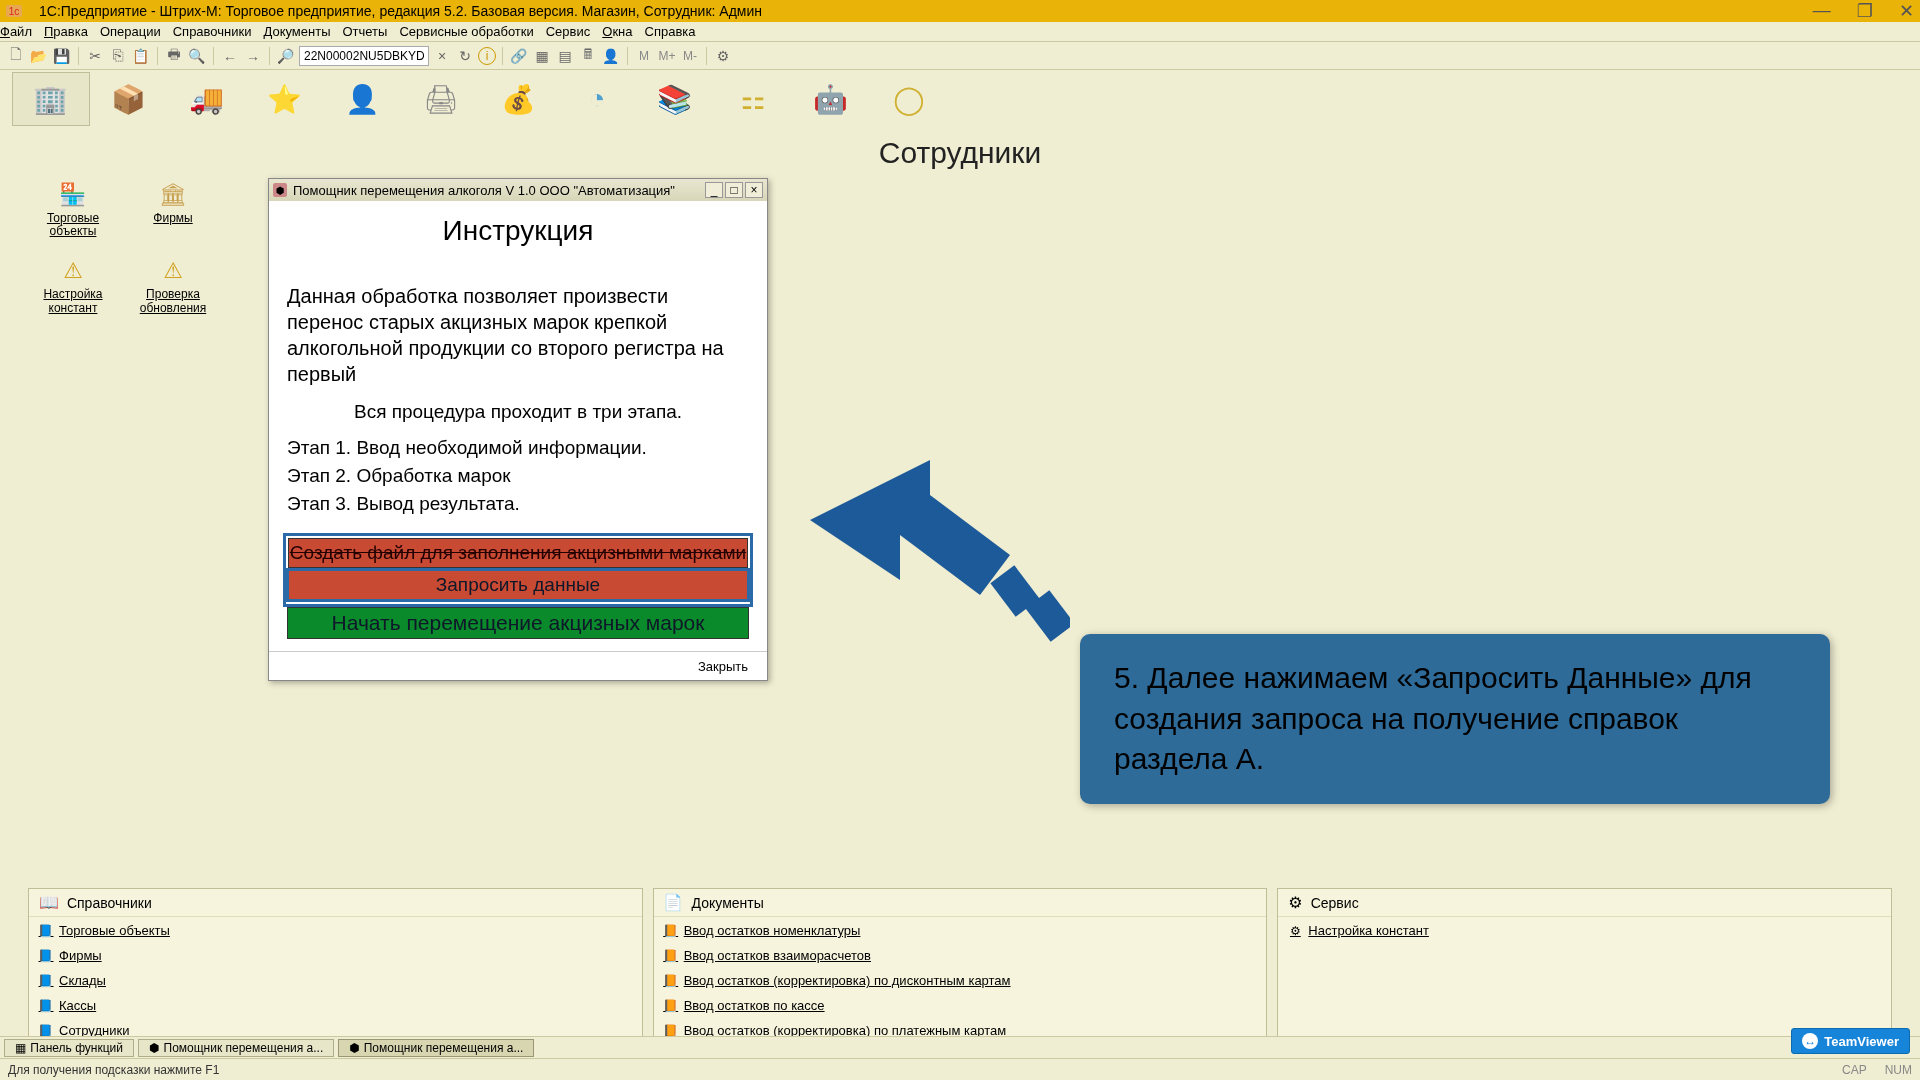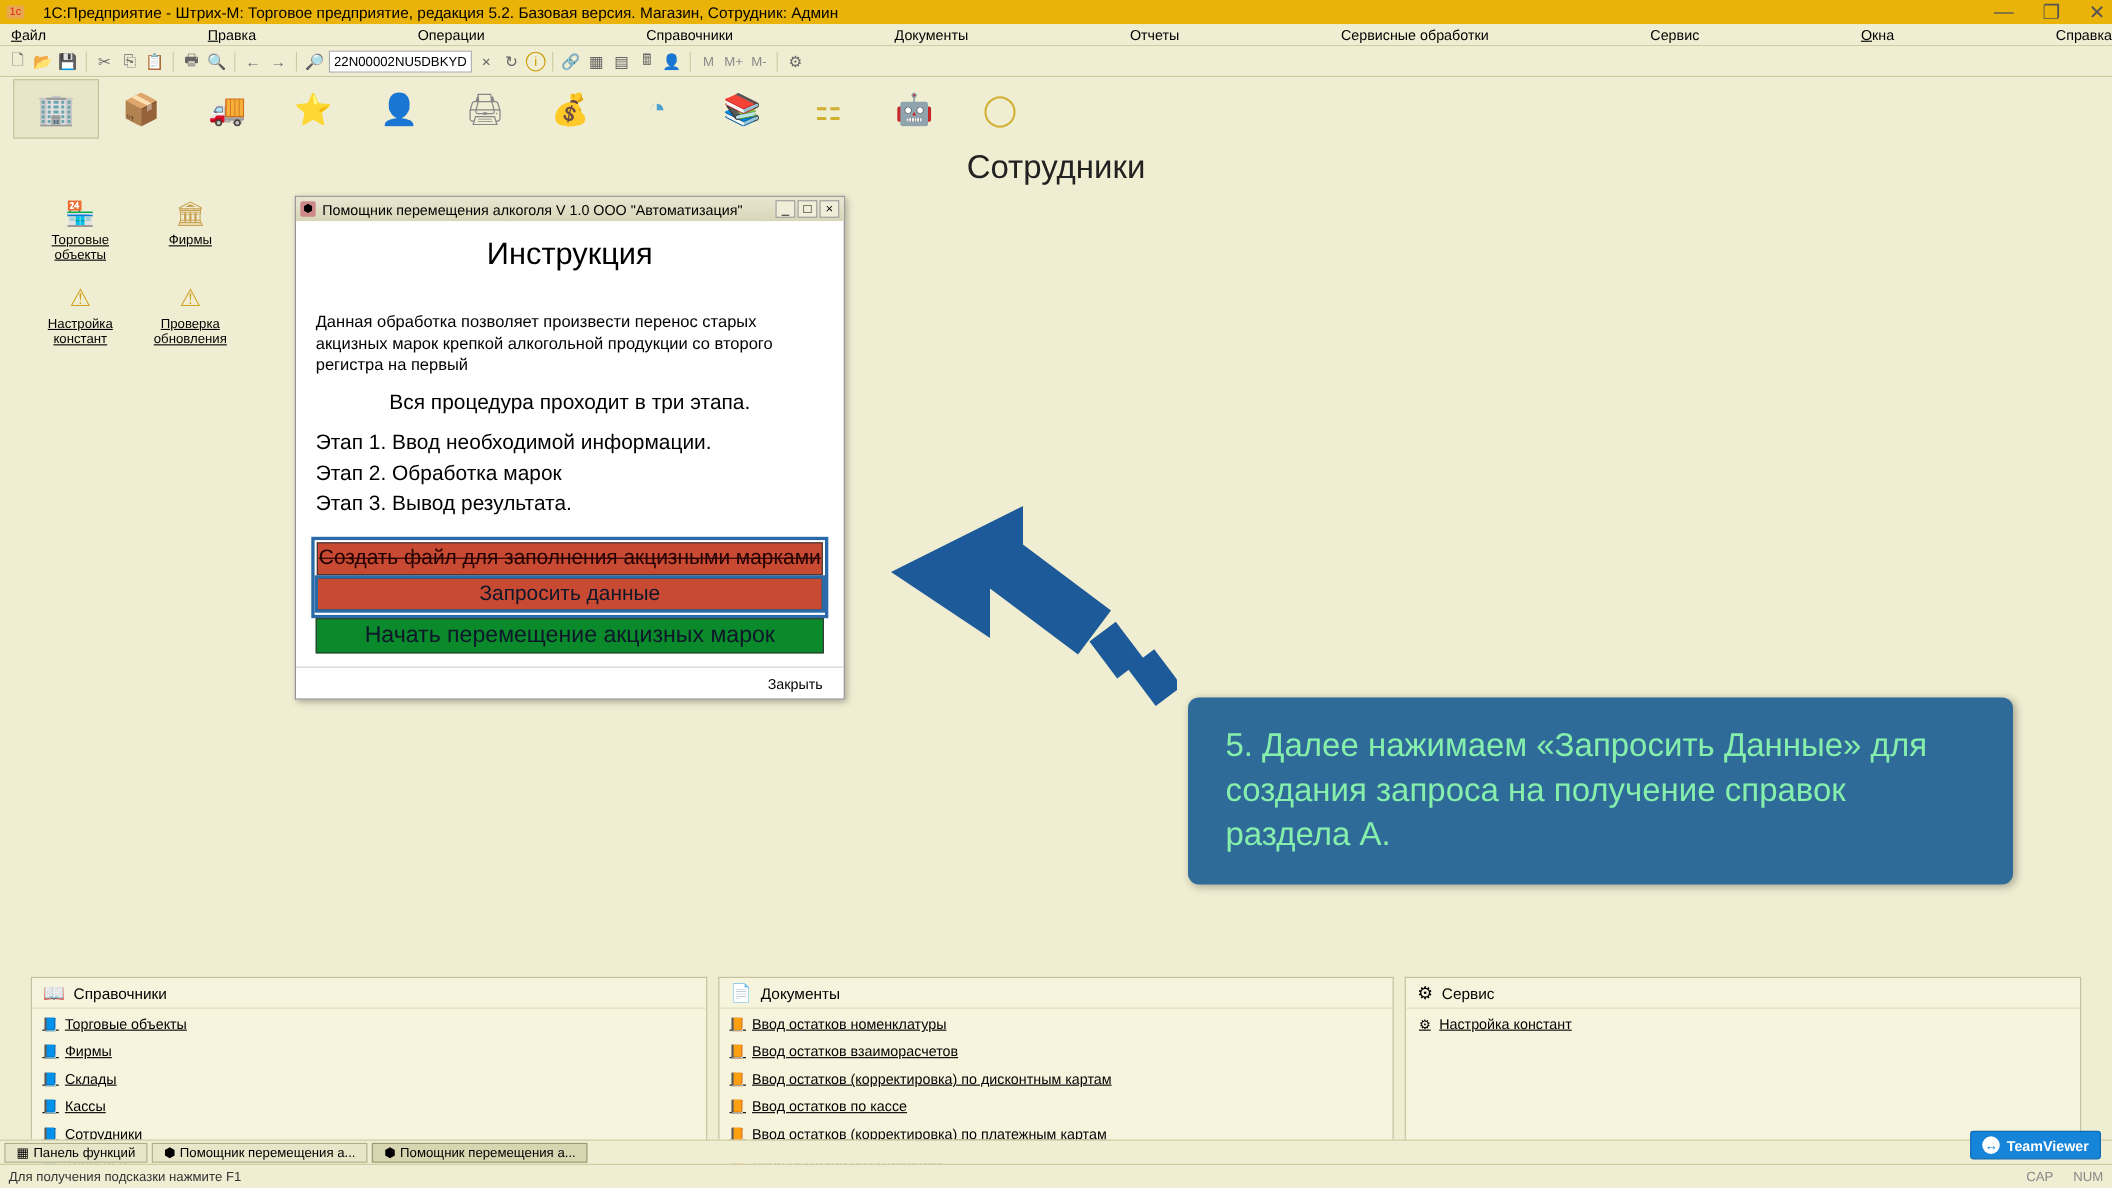--- a/index.html
+++ b/index.html
@@ -5,21 +5,21 @@
   * { box-sizing: border-box; margin: 0; padding: 0; font-family: Arial, sans-serif; }
   body { width: 1920px; height: 1080px; background: #f0eed2; overflow: hidden; font-size: 14px; position: relative; }
 
   
   .titlebar { height: 22px; background: #eab308; display: flex; align-items: center; padding: 0 6px; font-size: 14px; gap: 11px; }
   .titlebar .icon { width: 16px; height: 12px; background: #e8a852; margin-right: 6px; border-radius: 2px; font-size:10px; color:#d22; display:flex; align-items:center; justify-content:center;}
   .titlebar .wincontrols { margin-left: auto; display: flex; gap: 26px; font-size: 18px; color:#555;}
   .titlebar .wincontrols span { cursor: pointer; }
 
   
-  .menubar { height: 20px; background: #f0eed2; border-bottom: 1px solid #ccc9a0; display: flex; align-items: center; padding-left: 10px; gap: 0; font-size: 13px; justify-content: space-between; }
+  .menubar { height: 20px; background: #f0eed2; border-bottom: 1px solid #ccc9a0; display: flex; align-items: center; gap: 12px; font-size: 13px; }
   .menubar span { cursor: pointer; }
   .menubar span u { text-decoration: underline; }
 
   
   .toolbar { height: 28px; background: #f0eed2; border-bottom: 1px solid #ccc9a0; display: flex; align-items: center; padding-left: 6px; gap: 3px; }
   .tbtn { width: 20px; height: 20px; display:flex; align-items:center; justify-content:center; cursor:pointer; font-size:14px; color:#666; border-radius:2px;}
   .tsep { width:1px; height:18px; background:#ccc9a0; margin:0 3px; }
   .tinput { width: 130px; height: 20px; border:1px solid #aaa; font-size:12px; padding:0 4px; background:#fff;}
 
   
@@ -41,34 +41,34 @@
   .shortcut .slabel { font-size:12px; text-align:center; text-decoration:underline; margin-top:4px; line-height:1.1;}
 
   
   .dialog { position:absolute; left:268px; top:4px; width:500px; background:#fff; border:1px solid #888; box-shadow:2px 2px 6px rgba(0,0,0,0.3);}
   .dlg-title { height:22px; background:linear-gradient(#e8e6d0,#d8d6b8); display:flex; align-items:center; padding:0 4px; font-size:13px;}
   .dlg-title .dt-icon { width:14px; height:14px; background:#c88; margin-right:6px; border-radius:2px; font-size:10px; display:flex; align-items:center; justify-content:center;}
   .dlg-title .dt-ctrls { margin-left:auto; display:flex; }
   .dlg-title .dt-ctrls span { width:18px; height:16px; display:flex; align-items:center; justify-content:center; border:1px solid #999; margin-left:2px; font-size:12px; background:#f0eed8; cursor:pointer;}
   .dlg-body { padding:14px 18px 10px 18px; }
   .dlg-h { font-size:28px; font-weight:500; text-align:center; margin-bottom:10px;}
-  .dlg-p { font-size:15px; line-height:1.3; margin-bottom:8px;margin-top:36px;}
+  .dlg-p { font-size:20px; line-height:1.3; margin-bottom:8px;margin-top:36px;}
   .dlg-center { text-align:center; font-size:19px; margin:14px 0;}
   .dlg-step { font-size:19px; margin-bottom:6px;}
   .dlg-btn { width:100%; height:30px; display:flex; align-items:center; justify-content:center; font-size:19px; border:1px solid #333; margin-bottom:2px; cursor:pointer;}
   .dlg-btn.red { background:#c94a33; color:#200; text-decoration:line-through;}
   .dlg-btn.red2 { background:#c94a33; color:#0f172a; outline:3px solid #2a6aa8; outline-offset:-1px;}
   .dlg-btn.green { background:#0a8a2a; color:#0f172a; font-size:21px; height:32px;}
   .dlg-btns { margin-top:18px; border:3px solid #2a6aa8; padding:2px; margin-left:-4px; margin-right:-4px;}
   .dlg-footer { border-top:1px solid #ccc; padding:6px 10px; text-align:right;}
   .dlg-close { font-size:13px; cursor:pointer; padding:2px 8px; border:1px solid transparent;}
 
   
   .arrow-callout { position:absolute; left:810px; top:460px; }
-  .callout-box { position:absolute; left:1080px; top:634px; width:750px; background:#2e6b99; color:#86efac; padding:24px 34px; font-size:30px; line-height:1.35; border-radius:10px; box-shadow:2px 2px 8px rgba(0,0,0,0.3);}
+  .callout-box { position:absolute; left:1080px; top:634px; width:750px; background:#2e6b99; color:#000000; padding:24px 34px; font-size:30px; line-height:1.35; border-radius:10px; box-shadow:2px 2px 8px rgba(0,0,0,0.3);}
 
   
   .lower-panels { position:absolute; left:28px; right:28px; top:714px; height:304px; display:flex; gap:10px;}
   .panel { flex:1; border:1px solid #c0be98; background:#f6f4dd; display:flex; flex-direction:column;}
   .panel-head { height:28px; display:flex; align-items:center; padding:0 10px; font-size:14px; gap:8px; border-bottom:1px solid #e0deb8;}
   .panel-head .ph-icon { font-size:16px;}
   .panel-body { padding:6px 10px; display:flex; flex-direction:column; gap:10px;}
   .panel-link { font-size:13px; text-decoration:underline; color:#000; cursor:pointer; display:flex; align-items:center; gap:6px;}
   .panel-link .li-icon { width:14px; height:14px; display:inline-flex; align-items:center; justify-content:center; font-size:12px;}
 

